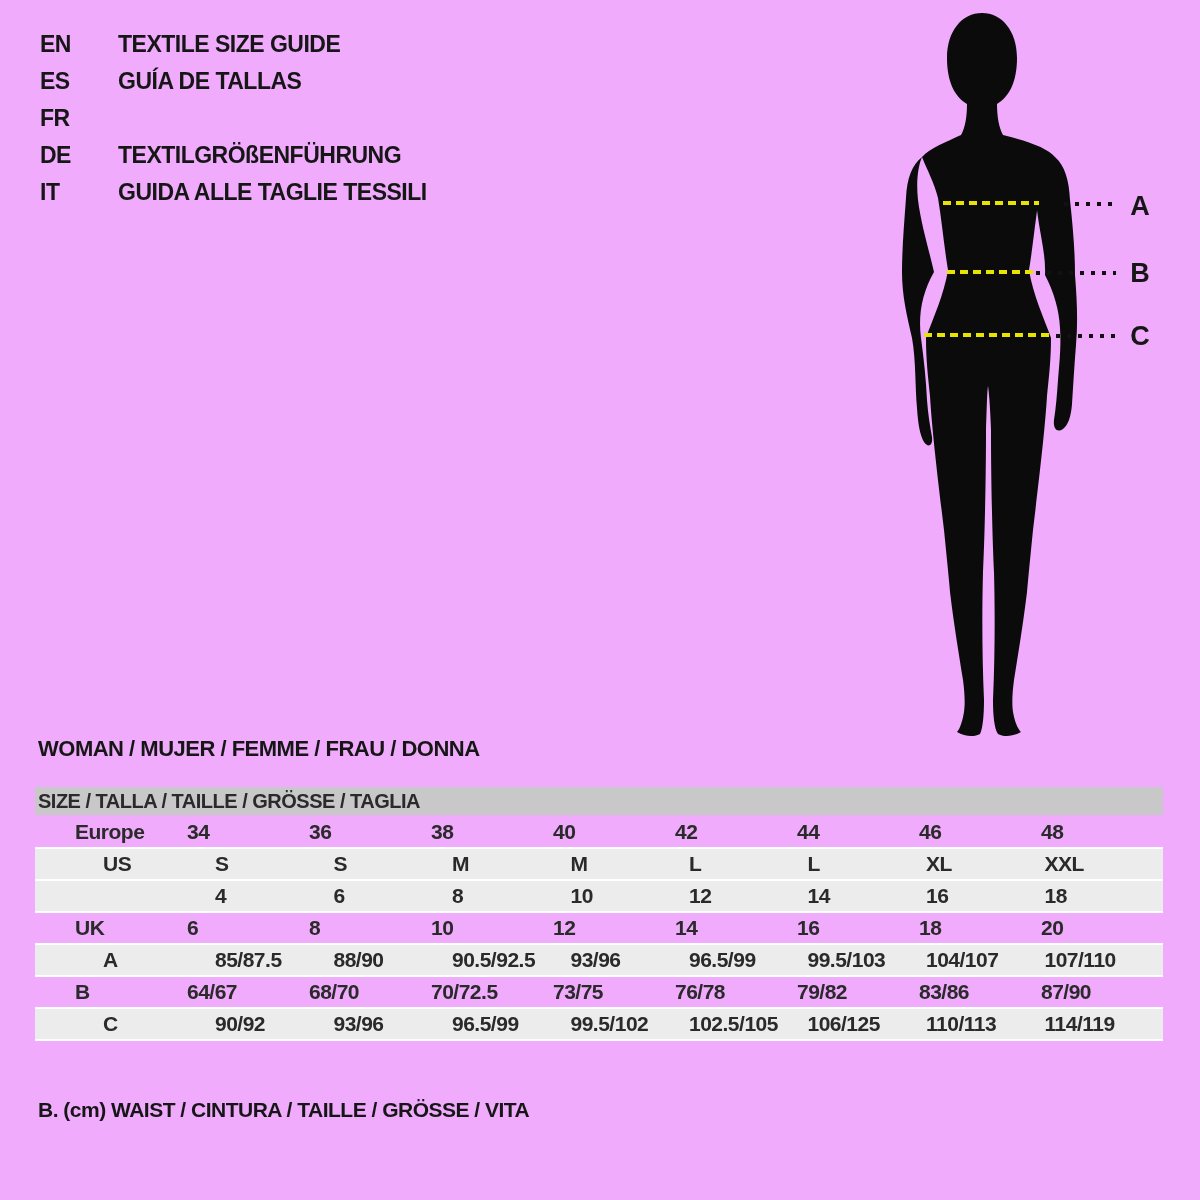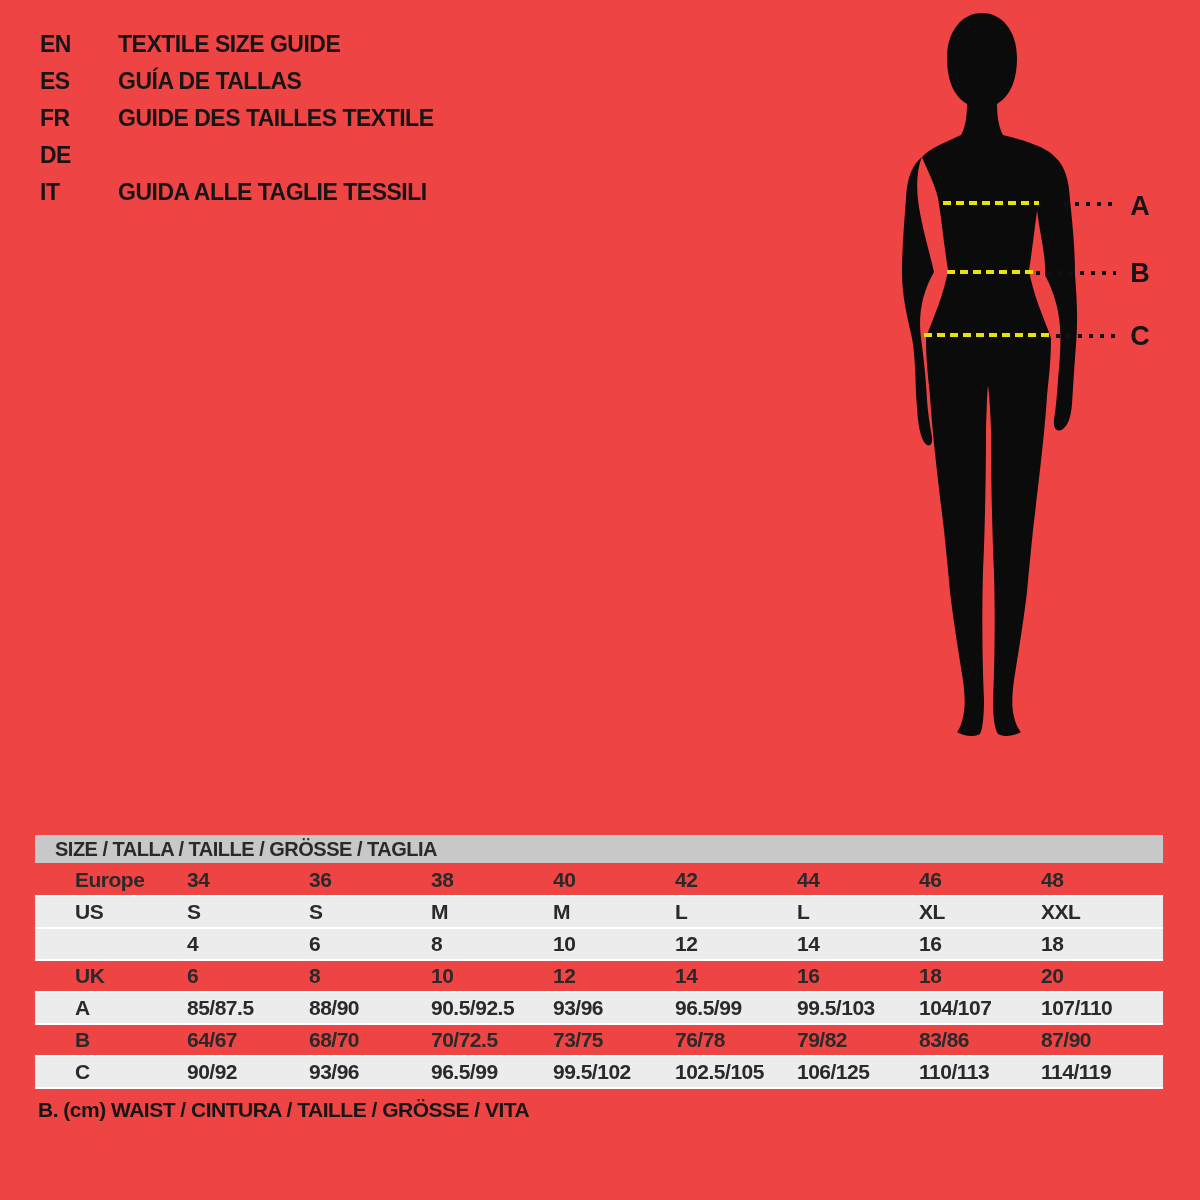--- a/index.html
+++ b/index.html
@@ -25,56 +25,56 @@
   .mline.dots{background:repeating-linear-gradient(90deg,var(--ink,#111) 0px,var(--ink,#111) 4px,transparent 4px,transparent 11px);}
   .mlabel{position:absolute;width:40px;text-align:center;font-size:27px;font-weight:bold;}
   
   .section-title{position:absolute;left:38px;top:736px;font-size:22px;font-weight:bold;letter-spacing:-0.5px;white-space:nowrap;}
   
   .size-table{position:absolute;left:35px;top:787px;width:1128px;}
   .thead{
     height:28px;line-height:28px;margin-bottom:2px;
     background:var(--head-bg,#c8c8c8);
     font-size:20px;font-weight:bold;letter-spacing:-0.5px;
-    padding-left:20px;box-sizing:border-box;color:#2a2a2a;margin-top:48px;
+    padding-left:3px;box-sizing:border-box;color:#2a2a2a;
   }
   .trow{
     display:grid;
     grid-template-columns:152px repeat(8,1fr);
     height:30px;align-items:center;
     border-bottom:2px solid #ffffff;
     font-size:21px;font-weight:bold;letter-spacing:-0.5px;color:#2a2a2a;
   }
-  .trow.shaded{background:var(--stripe,#ececec);}
+  .trow.shaded{background:var(--stripe,#ececec);padding-left:28px;}
   .trow .rlabel{text-align:left;padding-left:8px;margin-left:32px;}
   .trow .cell{}
   
   .legend{position:absolute;left:38px;top:1092px;}
   .legend-line{height:36px;line-height:36px;font-size:21px;font-weight:bold;letter-spacing:-0.5px;white-space:nowrap;}
 </style>
 </head>
 <body>
 
-<div class="page" style="--sil: #0b0b0b; --yellow: #e8e400; --ink: #111111; --head-bg: #c8c8c8; --stripe: #ececec; background: #ef4444;">
+<div class="page" style="--sil: #0b0b0b; --yellow: #e8e400; --ink: #111111; --head-bg: #c8c8c8; --stripe: #ececec; background: #f0abfc;">
 
   <div class="lang-list">
     <div class="lang-row">
       <span class="lang-code">EN</span>
       <span class="lang-label">TEXTILE SIZE GUIDE</span>
     </div>
     <div class="lang-row">
       <span class="lang-code">ES</span>
       <span class="lang-label">GUÍA DE TALLAS</span>
     </div>
     <div class="lang-row">
       <span class="lang-code">FR</span>
-      <span class="lang-label">GUIDE DES TAILLES TEXTILE</span>
     </div>
     <div class="lang-row">
       <span class="lang-code">DE</span>
+      <span class="lang-label">TEXTILGRÖßENFÜHRUNG</span>
     </div>
     <div class="lang-row">
       <span class="lang-code">IT</span>
       <span class="lang-label">GUIDA ALLE TAGLIE TESSILI</span>
     </div>
   </div>
 
   <svg class="figure-svg" viewBox="0 0 300 740" aria-hidden="true">
 
     <path d="
@@ -150,20 +150,21 @@
   <div class="mlabel" style="left:1120px;top:191px;">A</div>
 
   <div class="mline yellow" style="left:947px;top:270px;width:86px;"></div>
   <div class="mline dots" style="left:1036px;top:271px;width:80px;"></div>
   <div class="mlabel" style="left:1120px;top:258px;">B</div>
 
   <div class="mline yellow" style="left:924px;top:333px;width:126px;"></div>
   <div class="mline dots" style="left:1056px;top:334px;width:60px;"></div>
   <div class="mlabel" style="left:1120px;top:321px;">C</div>
 
+  <div class="section-title">WOMAN / MUJER / FEMME / FRAU / DONNA</div>
 
   <div class="size-table">
     <div class="thead">SIZE / TALLA / TAILLE / GRÖSSE / TAGLIA</div>
     <div id="size-rows">
         <div class="trow">
           <div class="rlabel">Europe</div>
           <div class="cell">34</div>
           <div class="cell">36</div>
           <div class="cell">38</div>
           <div class="cell">40</div>

